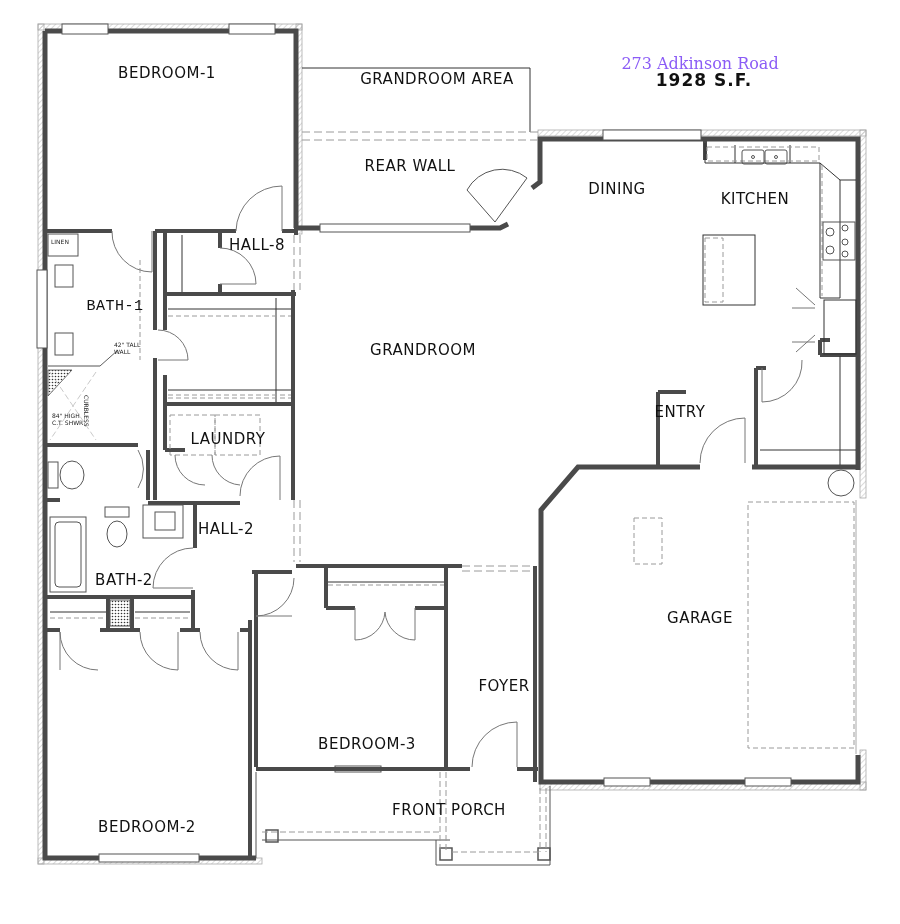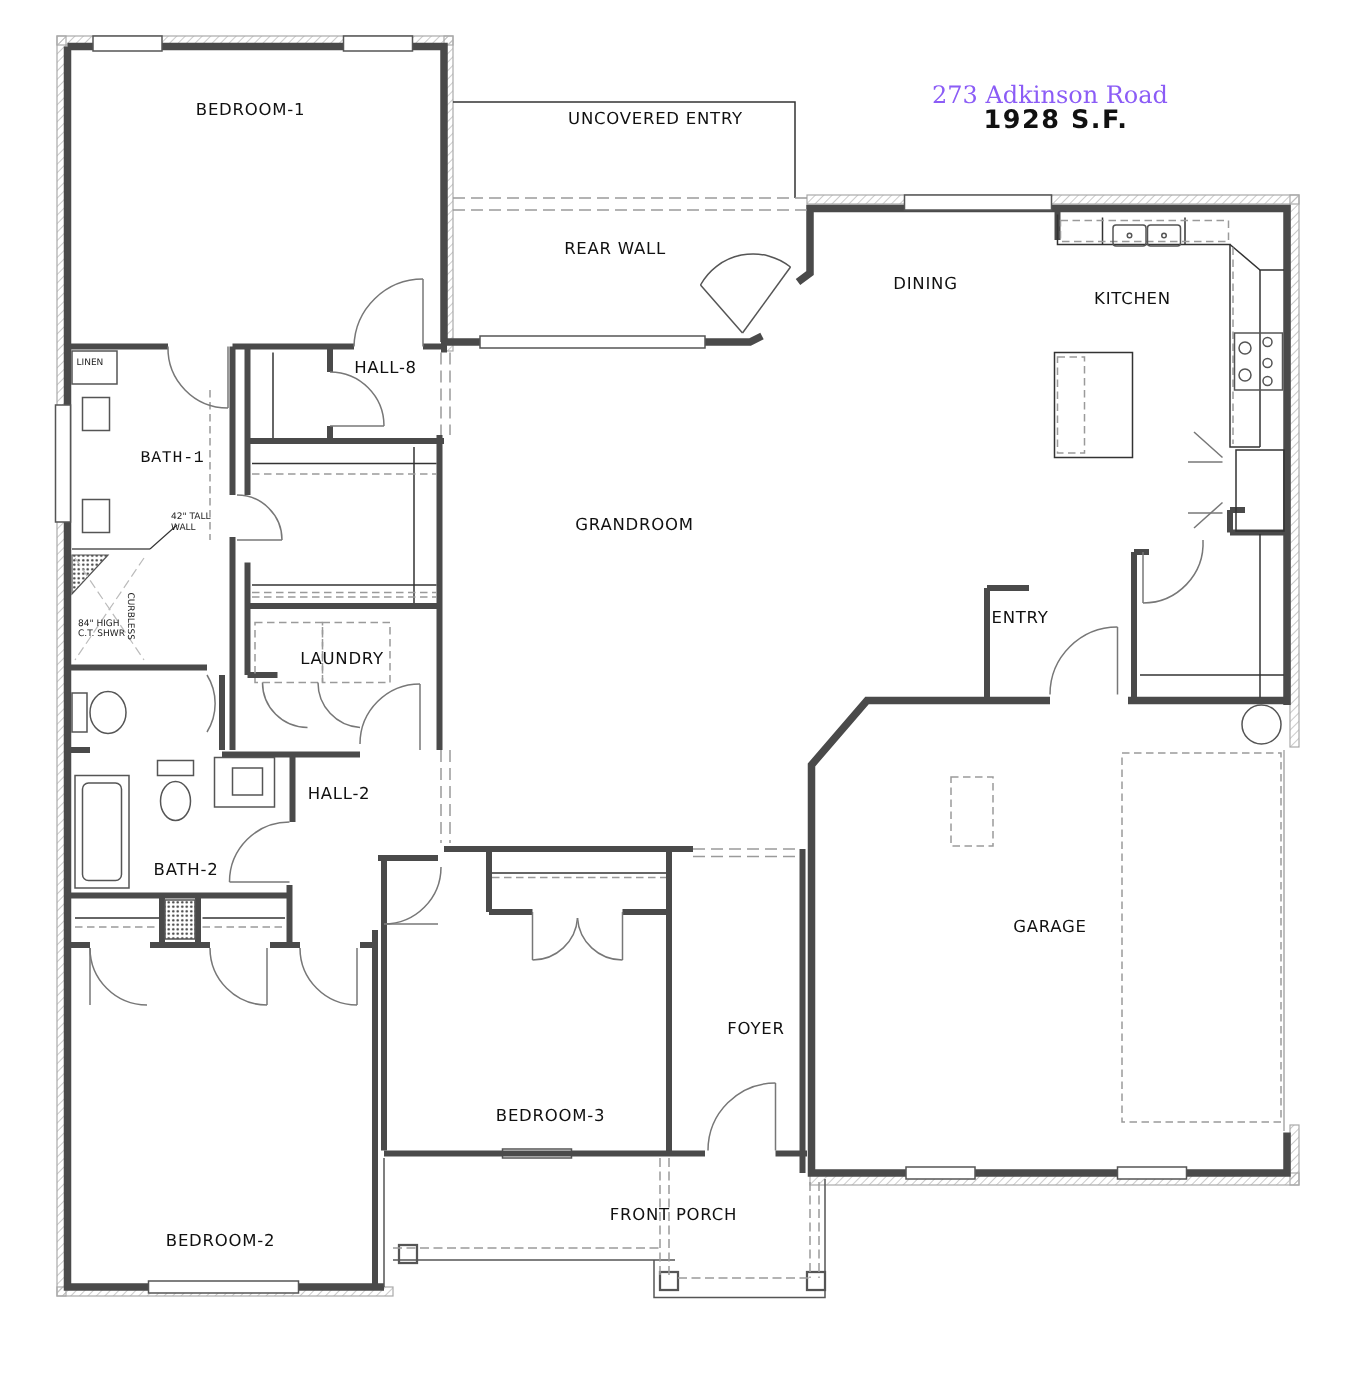--- a/index.html
+++ b/index.html
@@ -1,18 +1,18 @@
 <!DOCTYPE html>
 <html><head>
 <meta charset="utf-8">
 <style>
   html, body { margin:0; padding:0; background:#ffffff; }
   body { width:900px; height:924px; position:relative; overflow:hidden; font-family:"DejaVu Sans", sans-serif; }
   #plan { position:absolute; left:0; top:0; width:900px; height:924px; }
-  .label { position:absolute; font-family:"DejaVu Sans", sans-serif; font-size:11px; color:#111; letter-spacing:0.5px; white-space:nowrap; transform:translate(-50%,-50%); font-weight:500; }
+  .label { position:absolute; font-family:"DejaVu Sans", sans-serif; font-size:15px; color:#111; letter-spacing:0.5px; white-space:nowrap; transform:translate(-50%,-50%); font-weight:500; }
   .small-label { position:absolute; font-family:"DejaVu Sans", sans-serif; font-size:6px; color:#222; white-space:nowrap; }
   .title-addr { position:absolute; left:700px; top:63px; transform:translate(-50%,-50%); font-family:"DejaVu Serif", serif; font-size:16px; color:#8b5cf6; white-space:nowrap; }
   .title-sf { position:absolute; left:704px; top:80px; transform:translate(-50%,-50%); font-family:"DejaVu Sans", sans-serif; font-size:17px; color:#111; white-space:nowrap; font-weight:bold; letter-spacing:1px; }
 </style>
 </head>
 <body>
 
 <svg id="plan" viewBox="0 0 900 924" xmlns="http://www.w3.org/2000/svg">
   <defs>
     <pattern id="hatch" width="4" height="4" patternUnits="userSpaceOnUse" patternTransform="rotate(45)">
@@ -295,21 +295,21 @@
 
   <line x1="856" y1="500" x2="856" y2="754" stroke="#aaa" stroke-width="1"></line>
 
   <line x1="100" y1="366" x2="118" y2="350" stroke="#333" stroke-width="0.8"></line>
 </svg>
 
 <div class="title-addr">273 Adkinson Road</div>
 <div class="title-sf">1928 S.F.</div>
 
 <div class="label" style="left:167px; top:73px;">BEDROOM-1</div>
-<div class="label" style="left:437px; top:79px;">UNCOVERED ENTRY</div>
+<div class="label" style="left:437px; top:79px;">GRANDROOM AREA</div>
 <div class="label" style="left:410px; top:166px;">REAR WALL</div>
 <div class="label" style="left:617px; top:189px;">DINING</div>
 <div class="label" style="left:755px; top:199px;">KITCHEN</div>
 <div class="label" style="left:257px; top:245px;">HALL-8</div>
 <div class="label" style="left:115px; top:306px;font-family:Liberation Mono, monospace;">BATH-1</div>
 <div class="label" style="left:423px; top:350px;">GRANDROOM</div>
 <div class="label" style="left:228px; top:439px;">LAUNDRY</div>
 <div class="label" style="left:680px; top:412px;text-align:right;">ENTRY</div>
 <div class="label" style="left:226px; top:529px;">HALL-2</div>
 <div class="label" style="left:124px; top:580px;">BATH-2</div>

